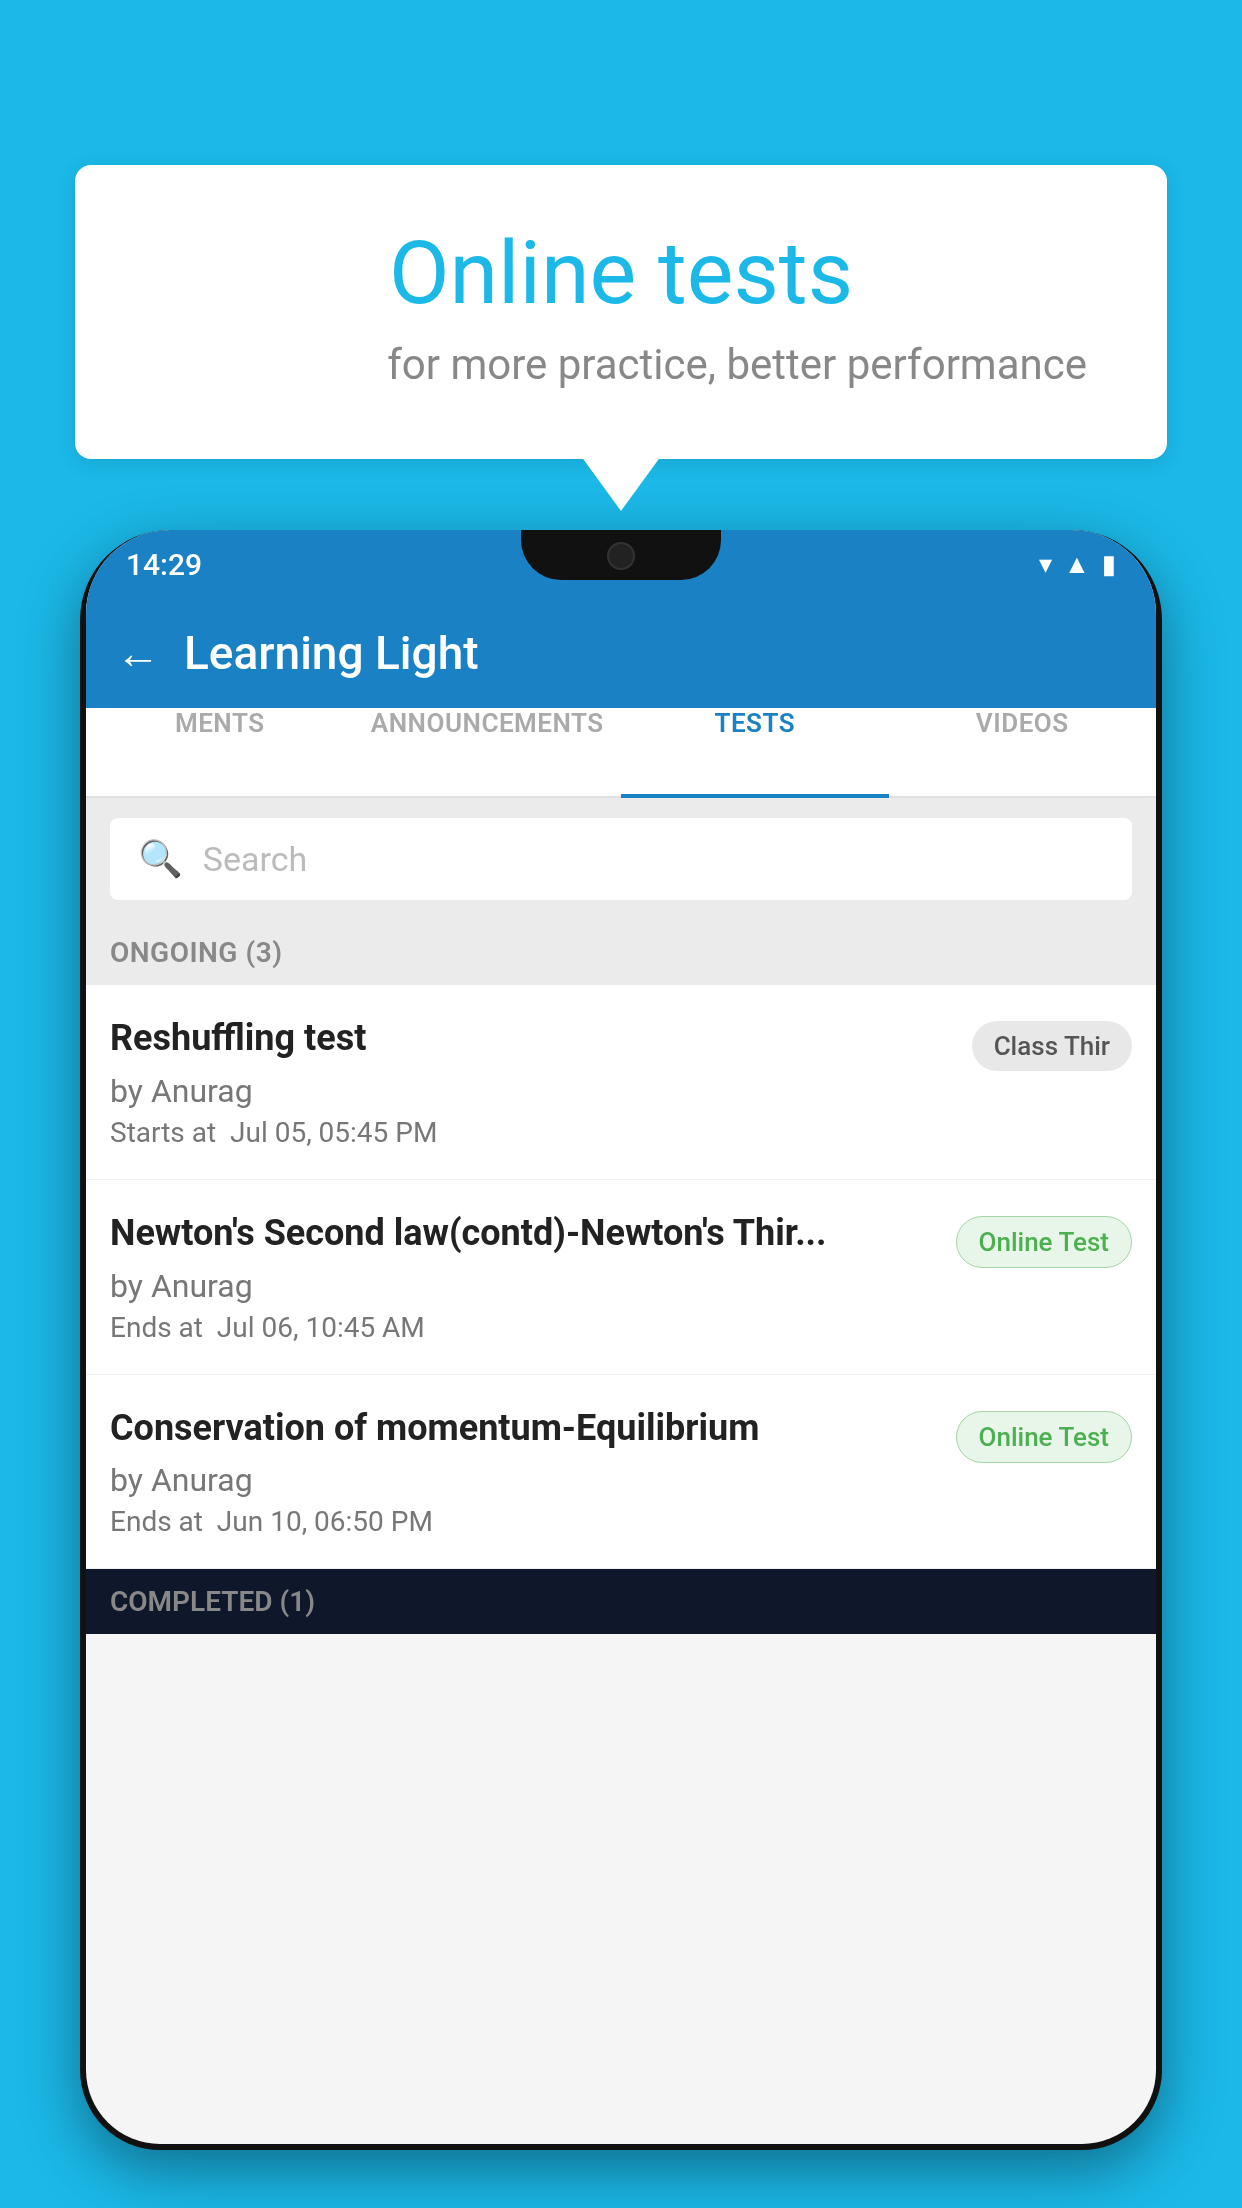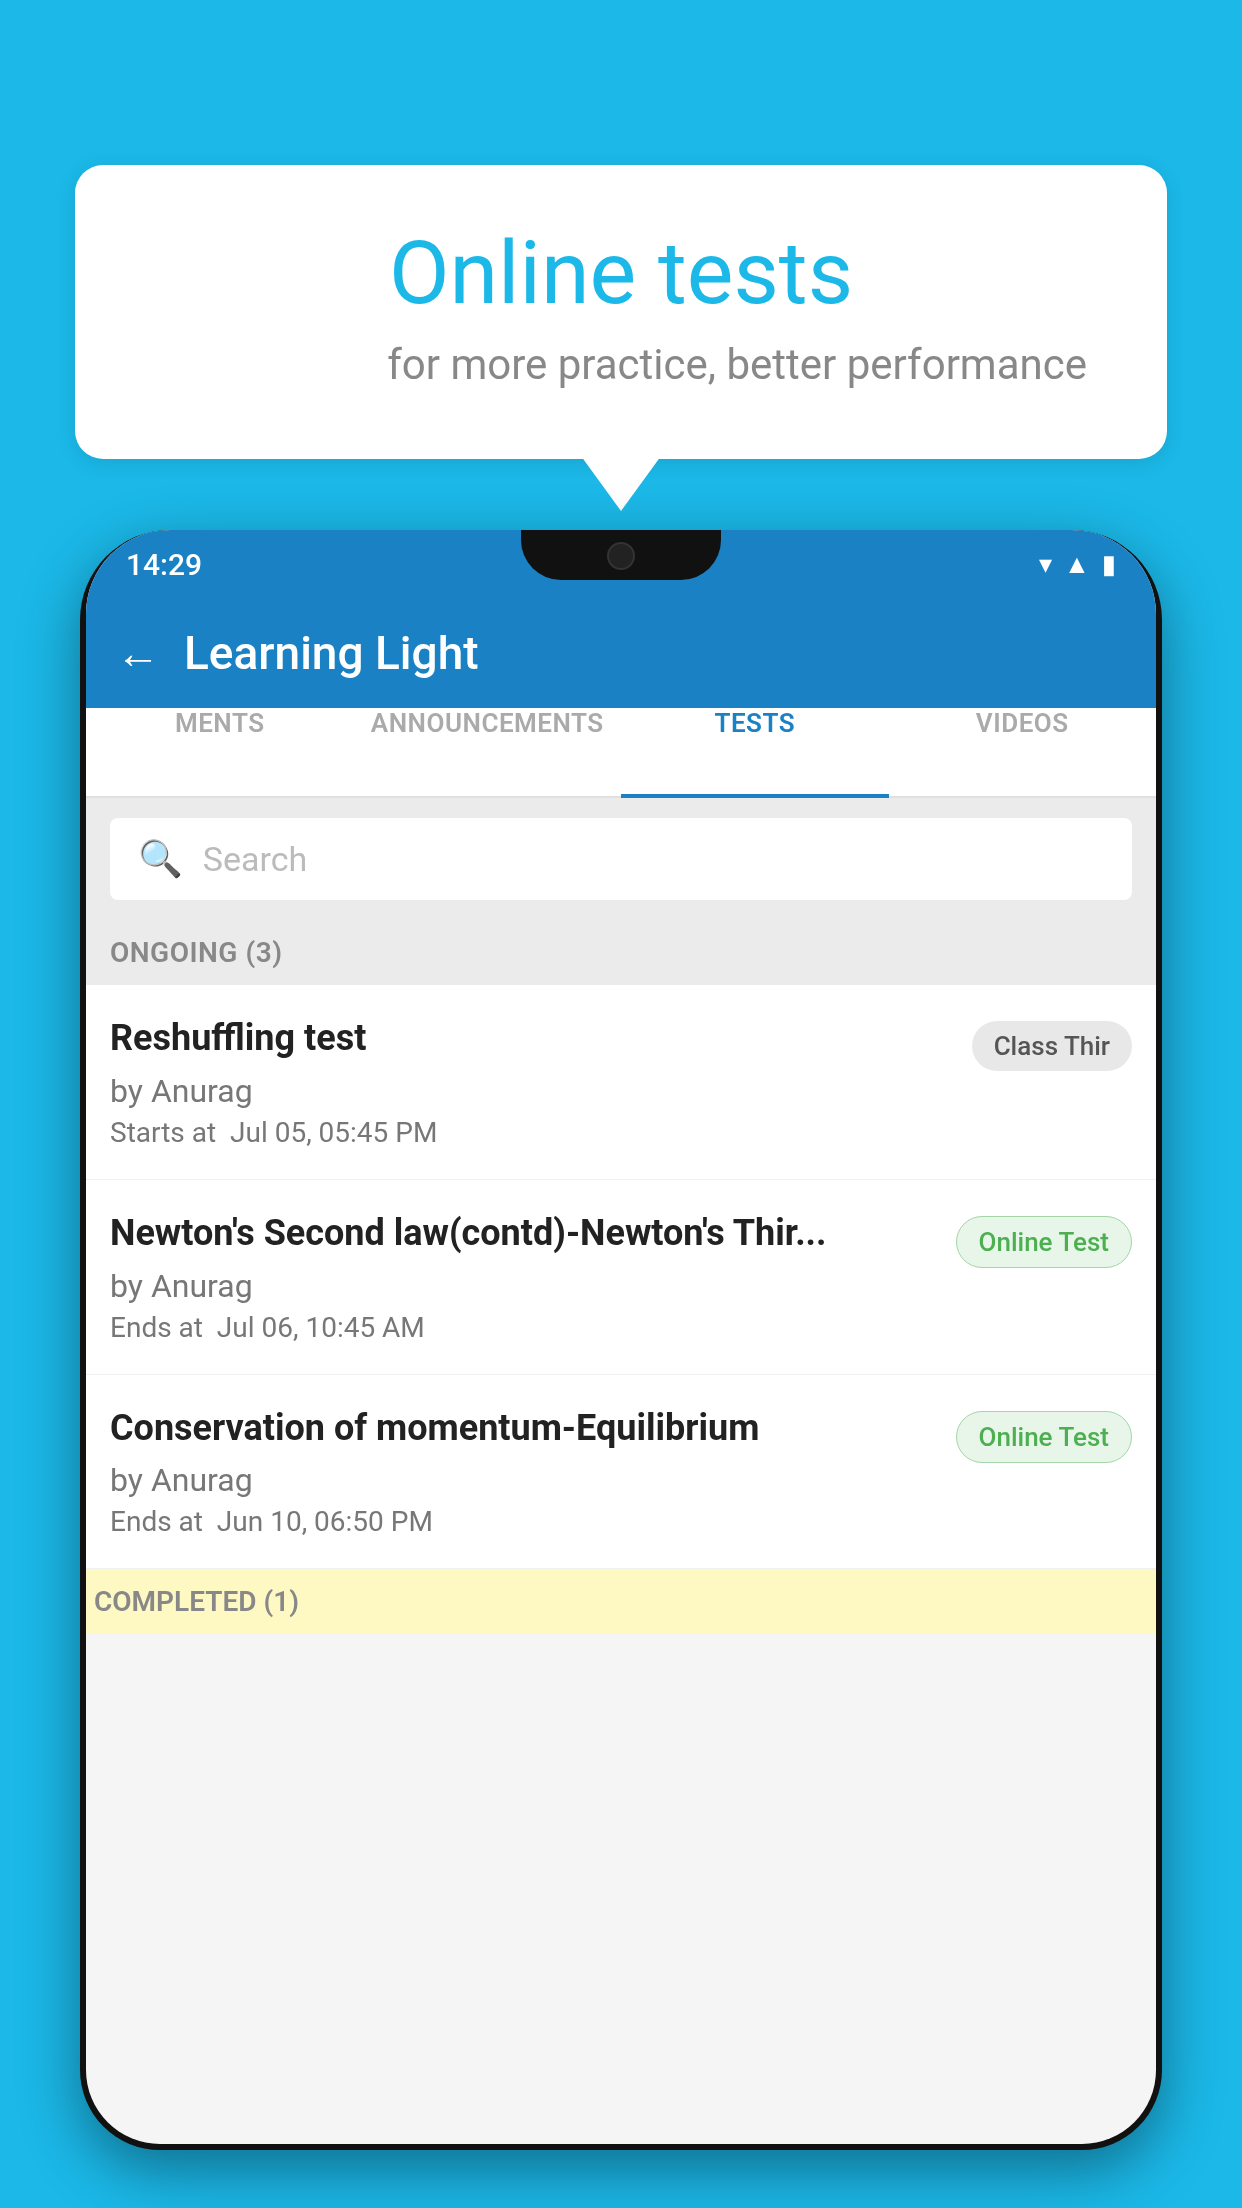--- a/index.html
+++ b/index.html
@@ -16,21 +16,21 @@
     
     .speech-bubble-container {
       position: absolute;
       top: 165px;
       left: 75px;
       right: 75px;
     }
 
     .speech-bubble {
       background: white;
-      border-radius: 28px;
+      border-radius: 16px;
       padding: 60px 80px 70px;
       box-shadow: 0 4px 20px rgba(0,0,0,0.1);
       position: relative;
     }
 
     .speech-bubble::after {
       content: '';
       position: absolute;
       bottom: -52px;
       left: 50%;
@@ -311,22 +311,22 @@
     }
 
     .badge-online {
       background: #e8f5e9;
       color: #4caf50;
       border: 1.5px solid #a5d6a7;
     }
 
     
     .completed-header {
-      background: #fef9c3;
-      padding: 16px 8px;
+      background: #0f172a;
+      padding: 16px 24px;
     }
 
     .completed-title {
       font-size: 28px;
       color: #888;
       font-weight: 600;
     }
   </style>
 </head>
 <body>

